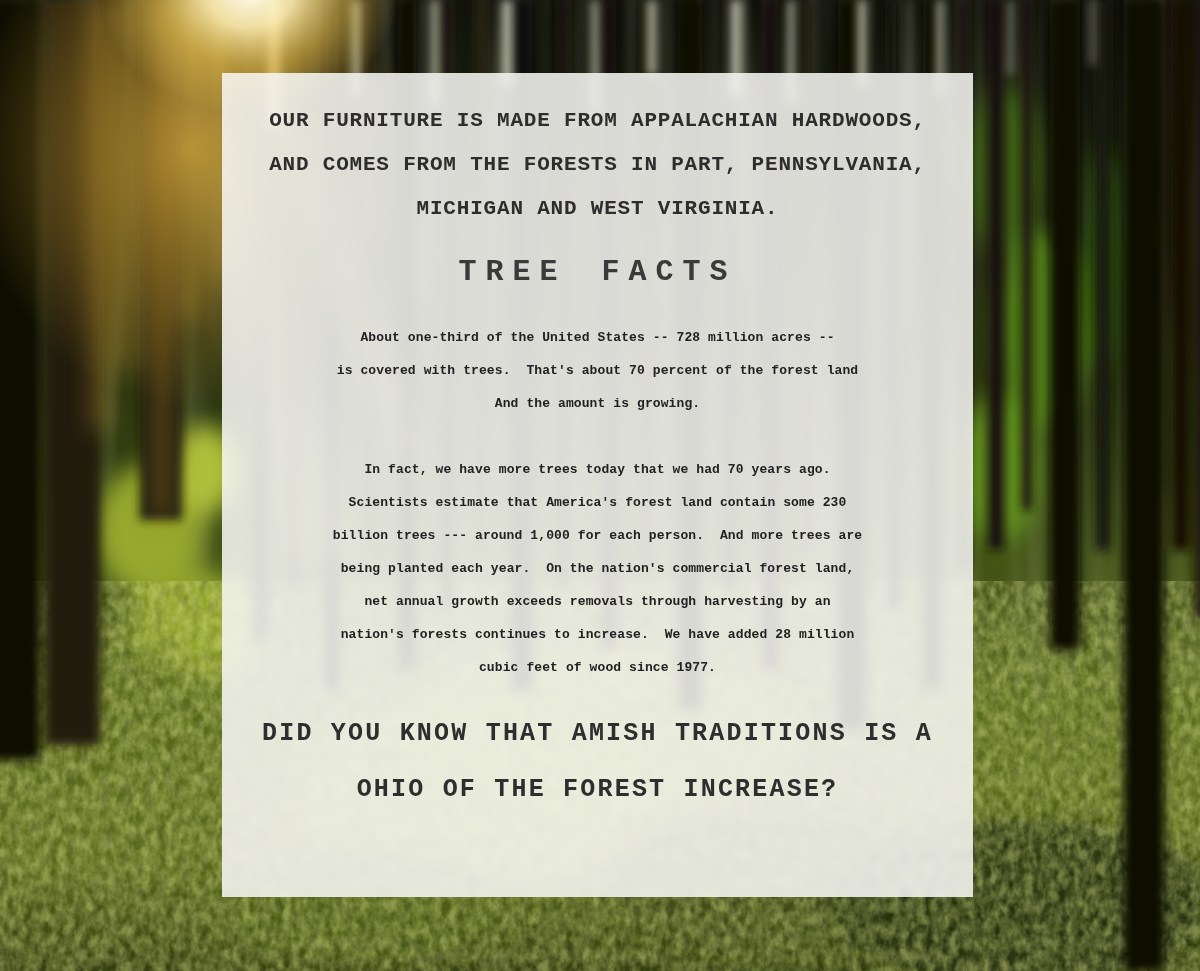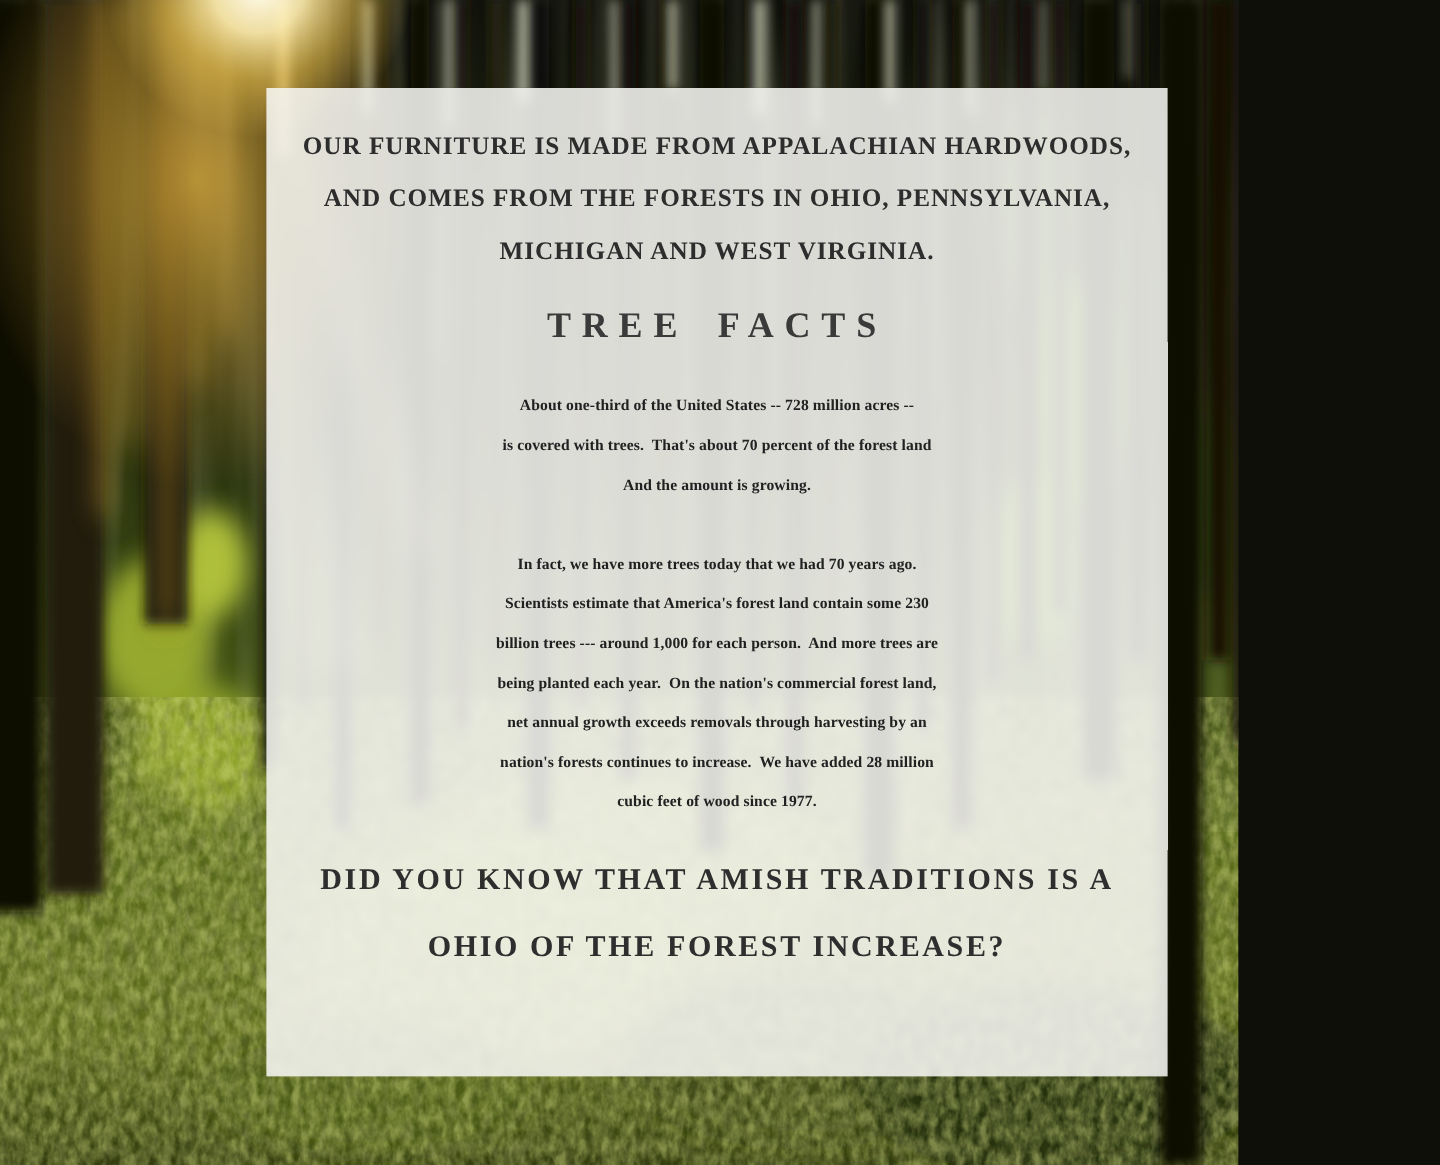--- a/index.html
+++ b/index.html
@@ -1,21 +1,21 @@
 <!DOCTYPE html>
 <html style="--panel_bg: rgba(247,247,243,0.87); --intro_text: #2d2d2d; --title_text: #3a3a3a; --body_text: #212121; --footer_text: #2e2e2e; --forest_dark: #10120a; --moss_green: #6d7f24; --sunlight_gold: #e8c14f;"><head>
 <meta charset="utf-8">
 <style>
   html, body { margin: 0; padding: 0; background: #0e0f08; }
   .stage {
     position: relative;
-    width: 1032px;
+    width: 1200px;
     height: 971px;
     overflow: hidden;
-    font-family: Liberation Serif, serif;
+    font-family: Liberation Mono, monospace;
   }
   .forest {
     position: absolute;
     inset: 0;
     width: 100%;
     height: 100%;
     display: block;
   }
   .panel {
     position: absolute;
@@ -199,21 +199,21 @@
 
     <g>
       <ellipse cx="190" cy="150" rx="220" ry="260" fill="url(#goldhaze)"></ellipse>
       <ellipse cx="250" cy="-10" rx="150" ry="125" fill="url(#sun)"></ellipse>
     </g>
   </svg>
 
   <section class="panel">
     <div class="intro">
       <div class="intro-line">OUR FURNITURE IS MADE FROM APPALACHIAN HARDWOODS,</div>
-      <div class="intro-line">AND COMES FROM THE FORESTS IN OHIO, PENNSYLVANIA,</div>
+      <div class="intro-line">AND COMES FROM THE FORESTS IN PART, PENNSYLVANIA,</div>
       <div class="intro-line">MICHIGAN AND WEST VIRGINIA.</div>
     </div>
 
     <h1 class="title">TREE FACTS</h1>
 
     <div class="para p1">
       <div class="fact-line">About one-third of the United States -- 728 million acres --</div>
       <div class="fact-line">is covered with trees.  That's about 70 percent of the forest land</div>
       <div class="fact-line">And the amount is growing.</div>
     </div>

